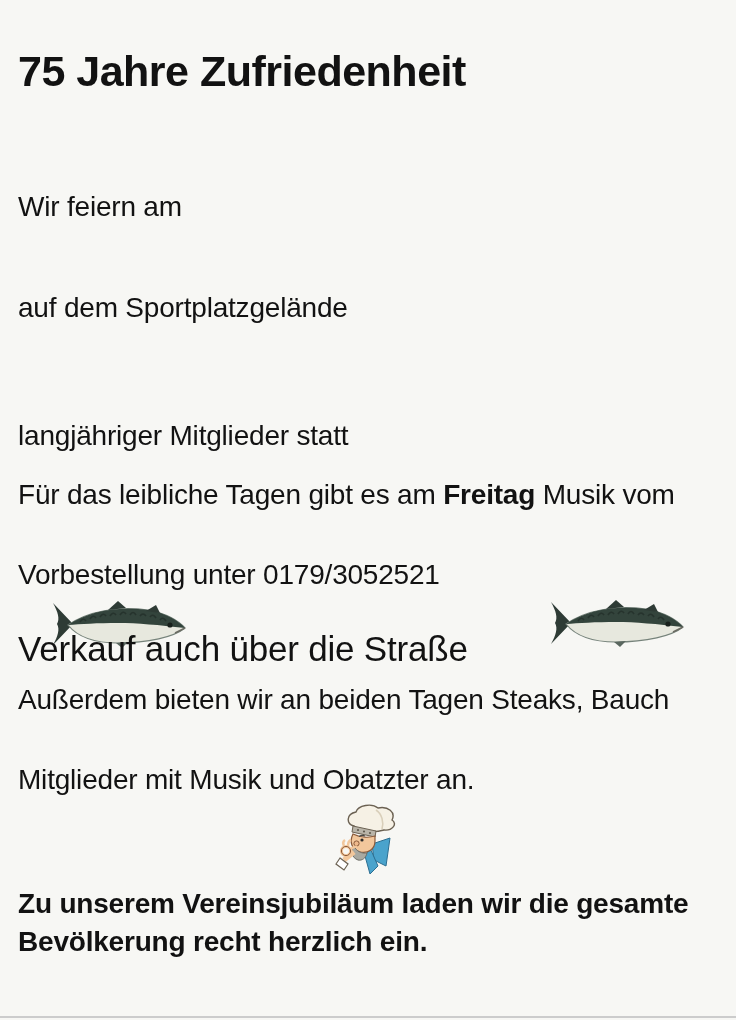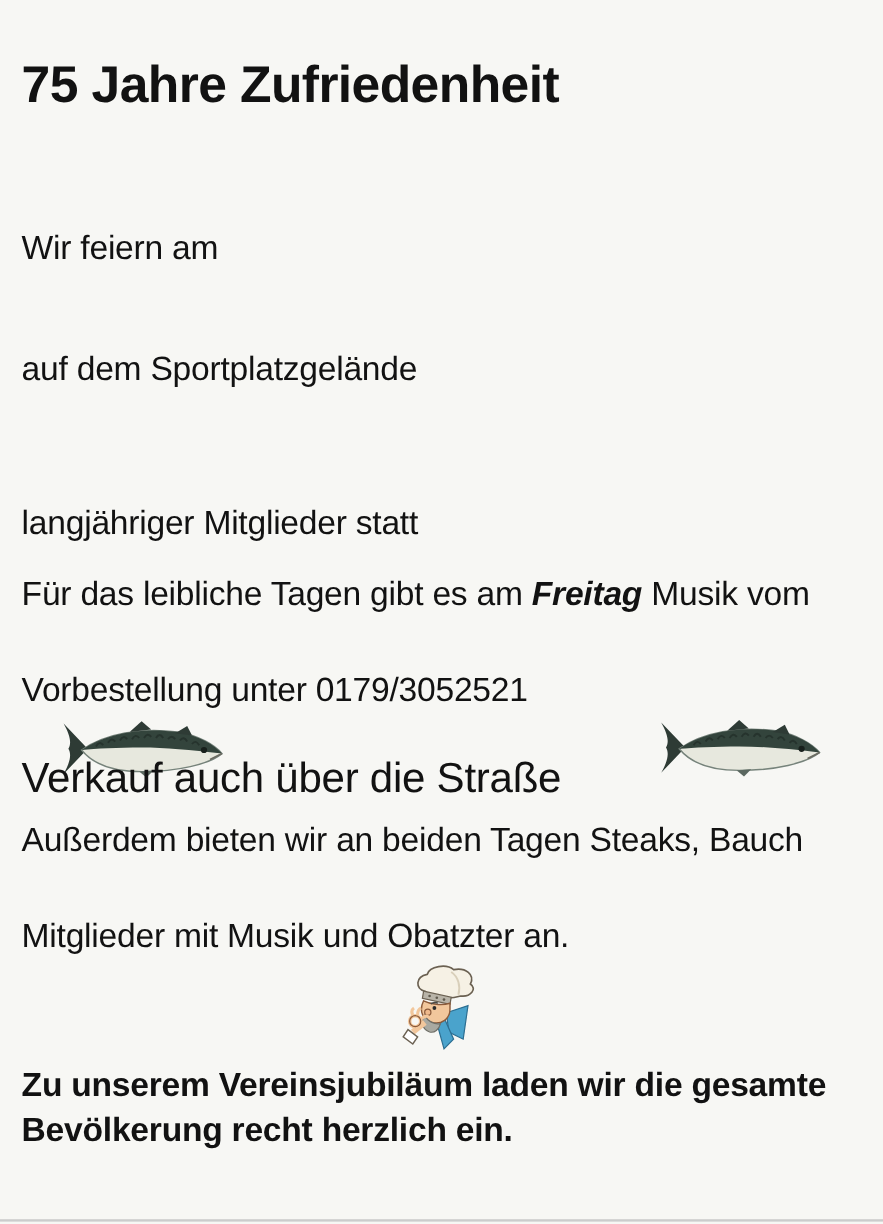--- a/index.html
+++ b/index.html
@@ -23,21 +23,21 @@
     line-height: 1;
   }
   .title {
     font-size: 43px;
     font-weight: 700;
     letter-spacing: -0.5px;
   }
   .body-text  { font-size: 28px; }
   .body-bold  { font-size: 28px; font-weight: 700; }
   .small-text { font-size: 35px; }
-  .bold-inline { font-weight: 700; font-style: italic; }
+  .bold-inline { font-weight: 700; }
   .fish {
     position: absolute;
     width: 146px; height: 52px;
   }
   .chef {
     position: absolute;
     left: 332px; top: 804px;
     width: 72px; height: 78px;
   }
   .bottom-edge {

